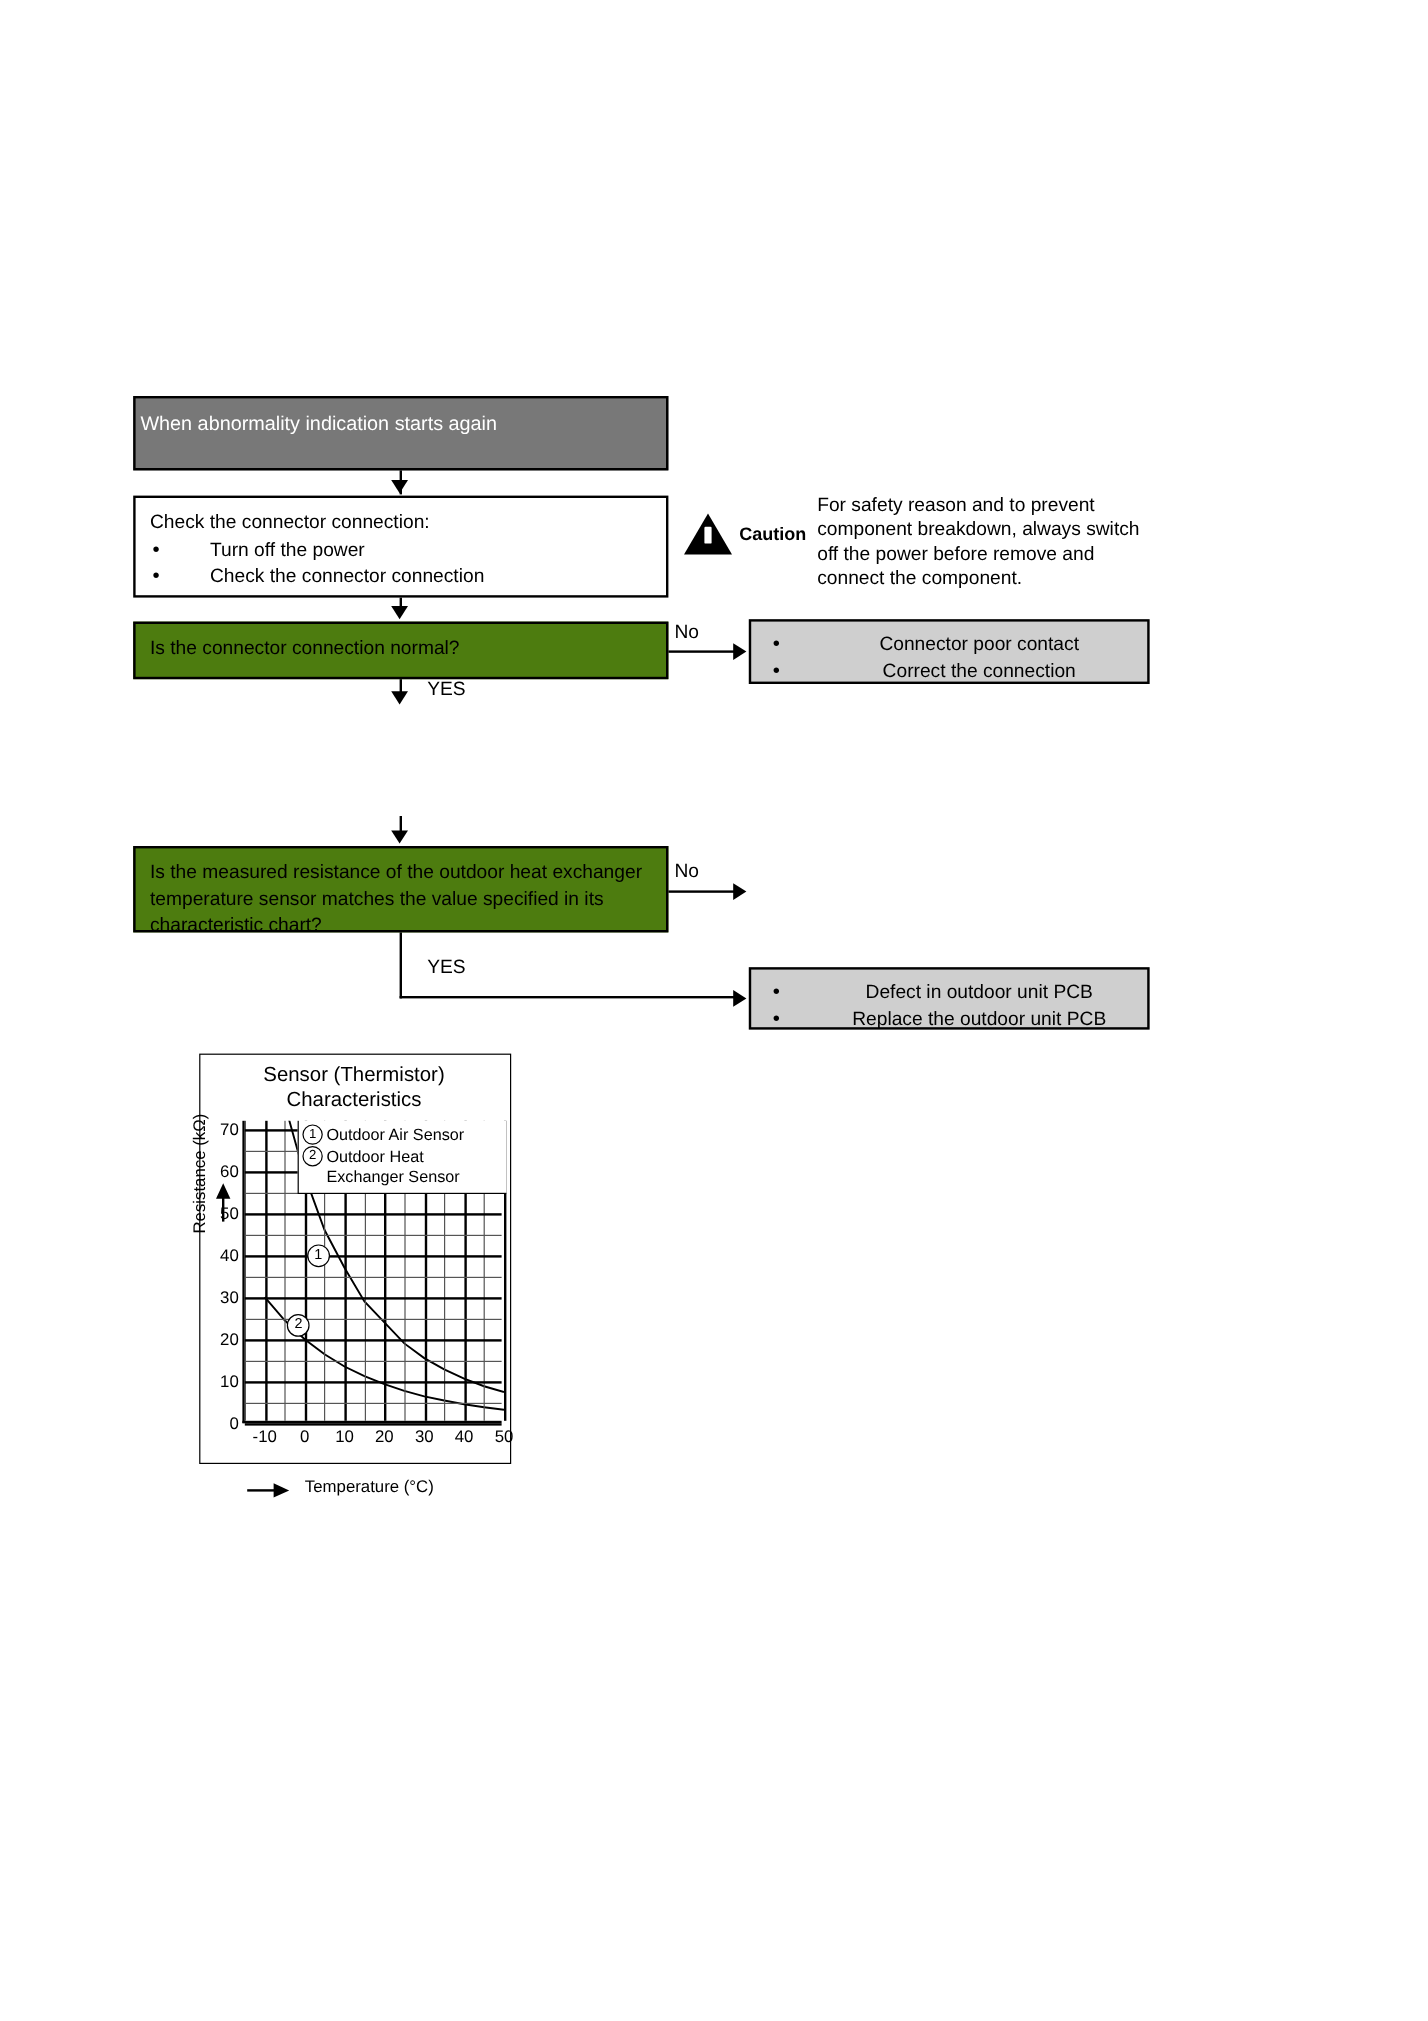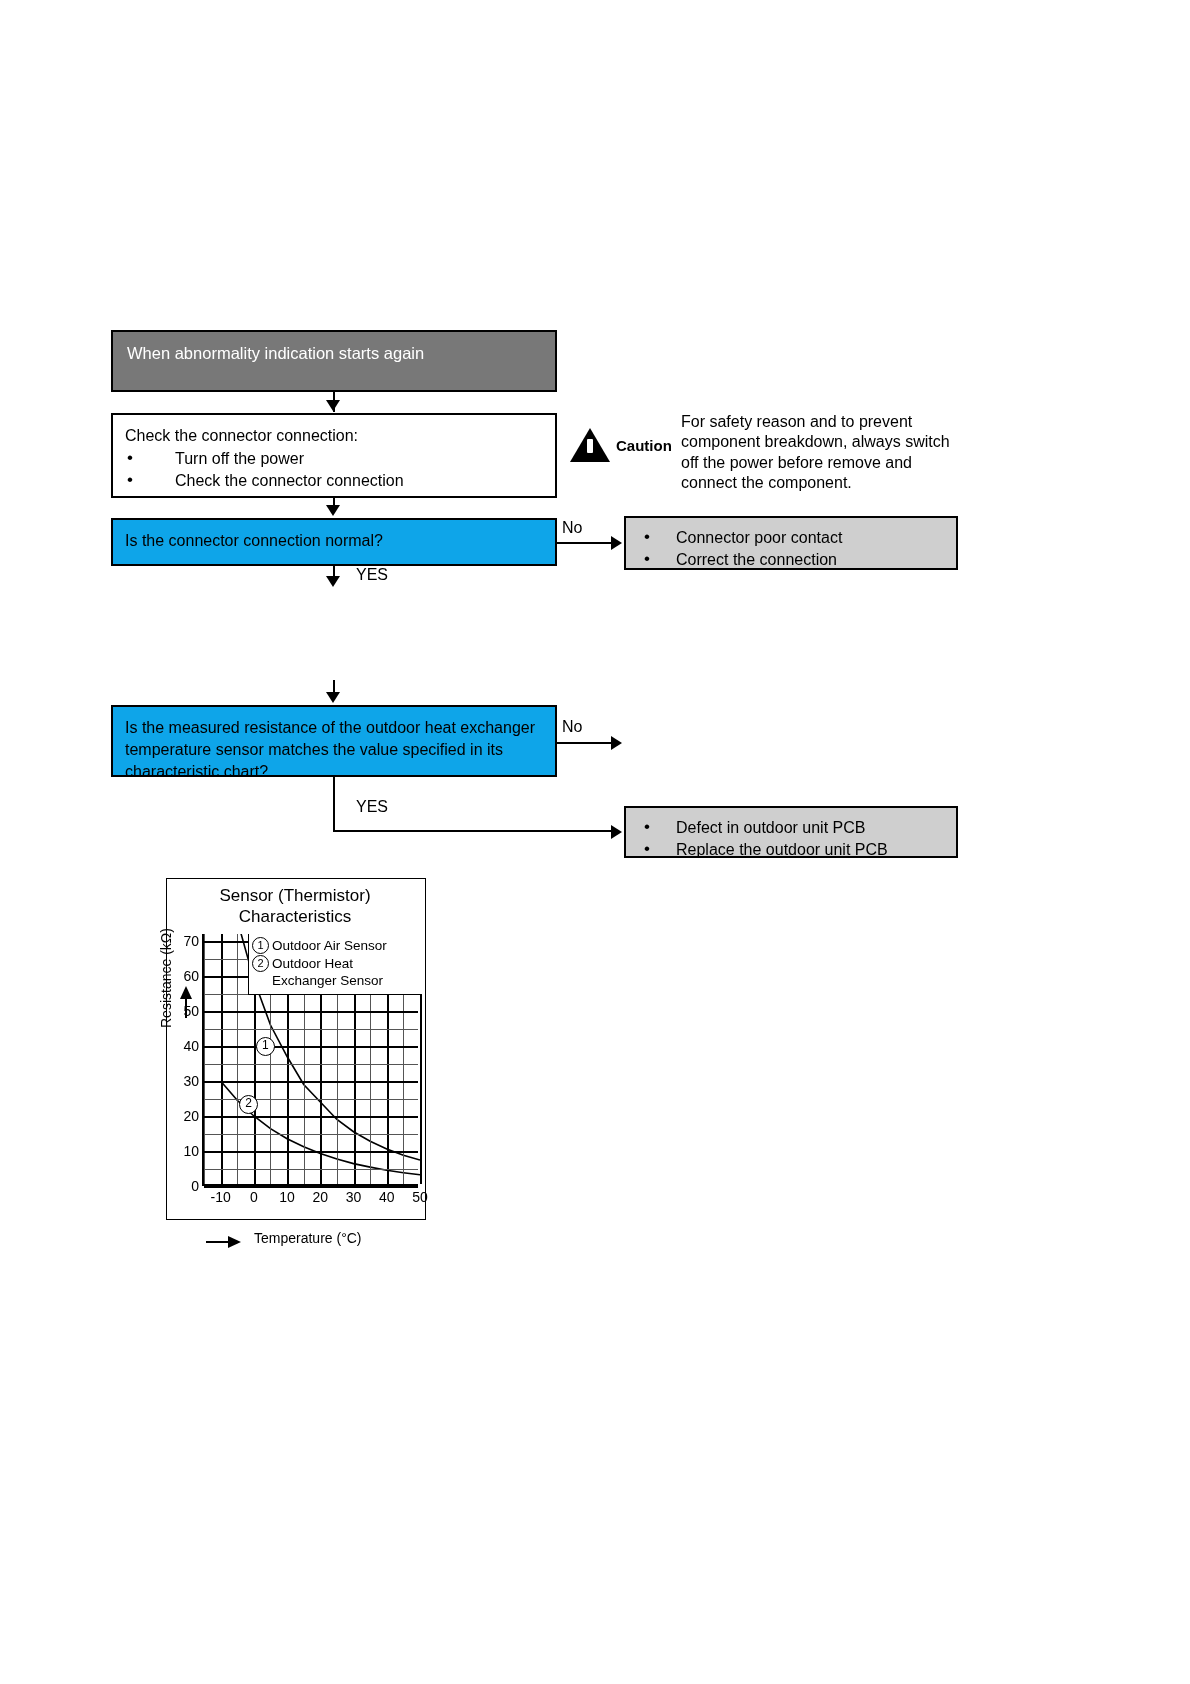--- a/index.html
+++ b/index.html
@@ -13,51 +13,51 @@
 
   
   .node{position:absolute;box-sizing:border-box;}
 
   .start-box{
     left:111px;top:330px;width:446px;height:62px;
     background:#787878;border:2px solid #000;
     color:#fff;font-size:16.5px;
     display:flex;align-items:flex-start;
   }
-  .start-box .txt{padding:12px 0 0 14px;line-height:1.2;}
+  .start-box .txt{padding:12px 0 0 4px;line-height:1.2;}
 
   .proc-box{
     background:#fff;border:2px solid #000;font-size:16px;color:#000;
   }
   .proc-box .head{padding:10px 0 0 12px;line-height:1.35;}
 
   ul.bl{list-style:none;margin:0;padding:0;}
   ul.bl li{position:relative;padding-left:62px;line-height:1.32;margin-top:1px;}
   ul.bl li:before{
     content:"\2022";position:absolute;left:14px;top:-1px;font-size:17px;
   }
 
   .box1{left:111px;top:413px;width:446px;height:85px;}
   .box3{left:111px;top:590px;width:446px;height:90px;}
 
   .dec-box{
-    background:#0ea5e9;border:2px solid #000;font-size:16px;
+    background:#4d7c0f;border:2px solid #000;font-size:16px;
     padding:10px 12px 0 12px;line-height:1.38;box-sizing:border-box;
   }
   .dec1{left:111px;top:518px;width:446px;height:48px;}
   .dec2{left:111px;top:705px;width:446px;height:72px;}
 
   .res-box{
     background:#cfcfcf;border:2px solid #000;font-size:16px;box-sizing:border-box;
     padding:8px 0 8px 0;
   }
   .res1{left:624px;top:516px;width:334px;height:54px;}
   .res2{left:624px;top:698px;width:334px;height:88px;}
   .res3{left:624px;top:806px;width:334px;height:52px;}
-  .res-box ul.bl li{padding-left:50px;}
+  .res-box ul.bl li{padding-left:50px;text-align:center;}
   .res-box ul.bl li:before{left:18px;}
 
   
   .vline{position:absolute;background:#000;width:2px;}
   .hline{position:absolute;background:#000;height:2px;}
   .arrow-down{
     position:absolute;width:0;height:0;
     border-left:7px solid transparent;border-right:7px solid transparent;
     border-top:11px solid #000;
   }

